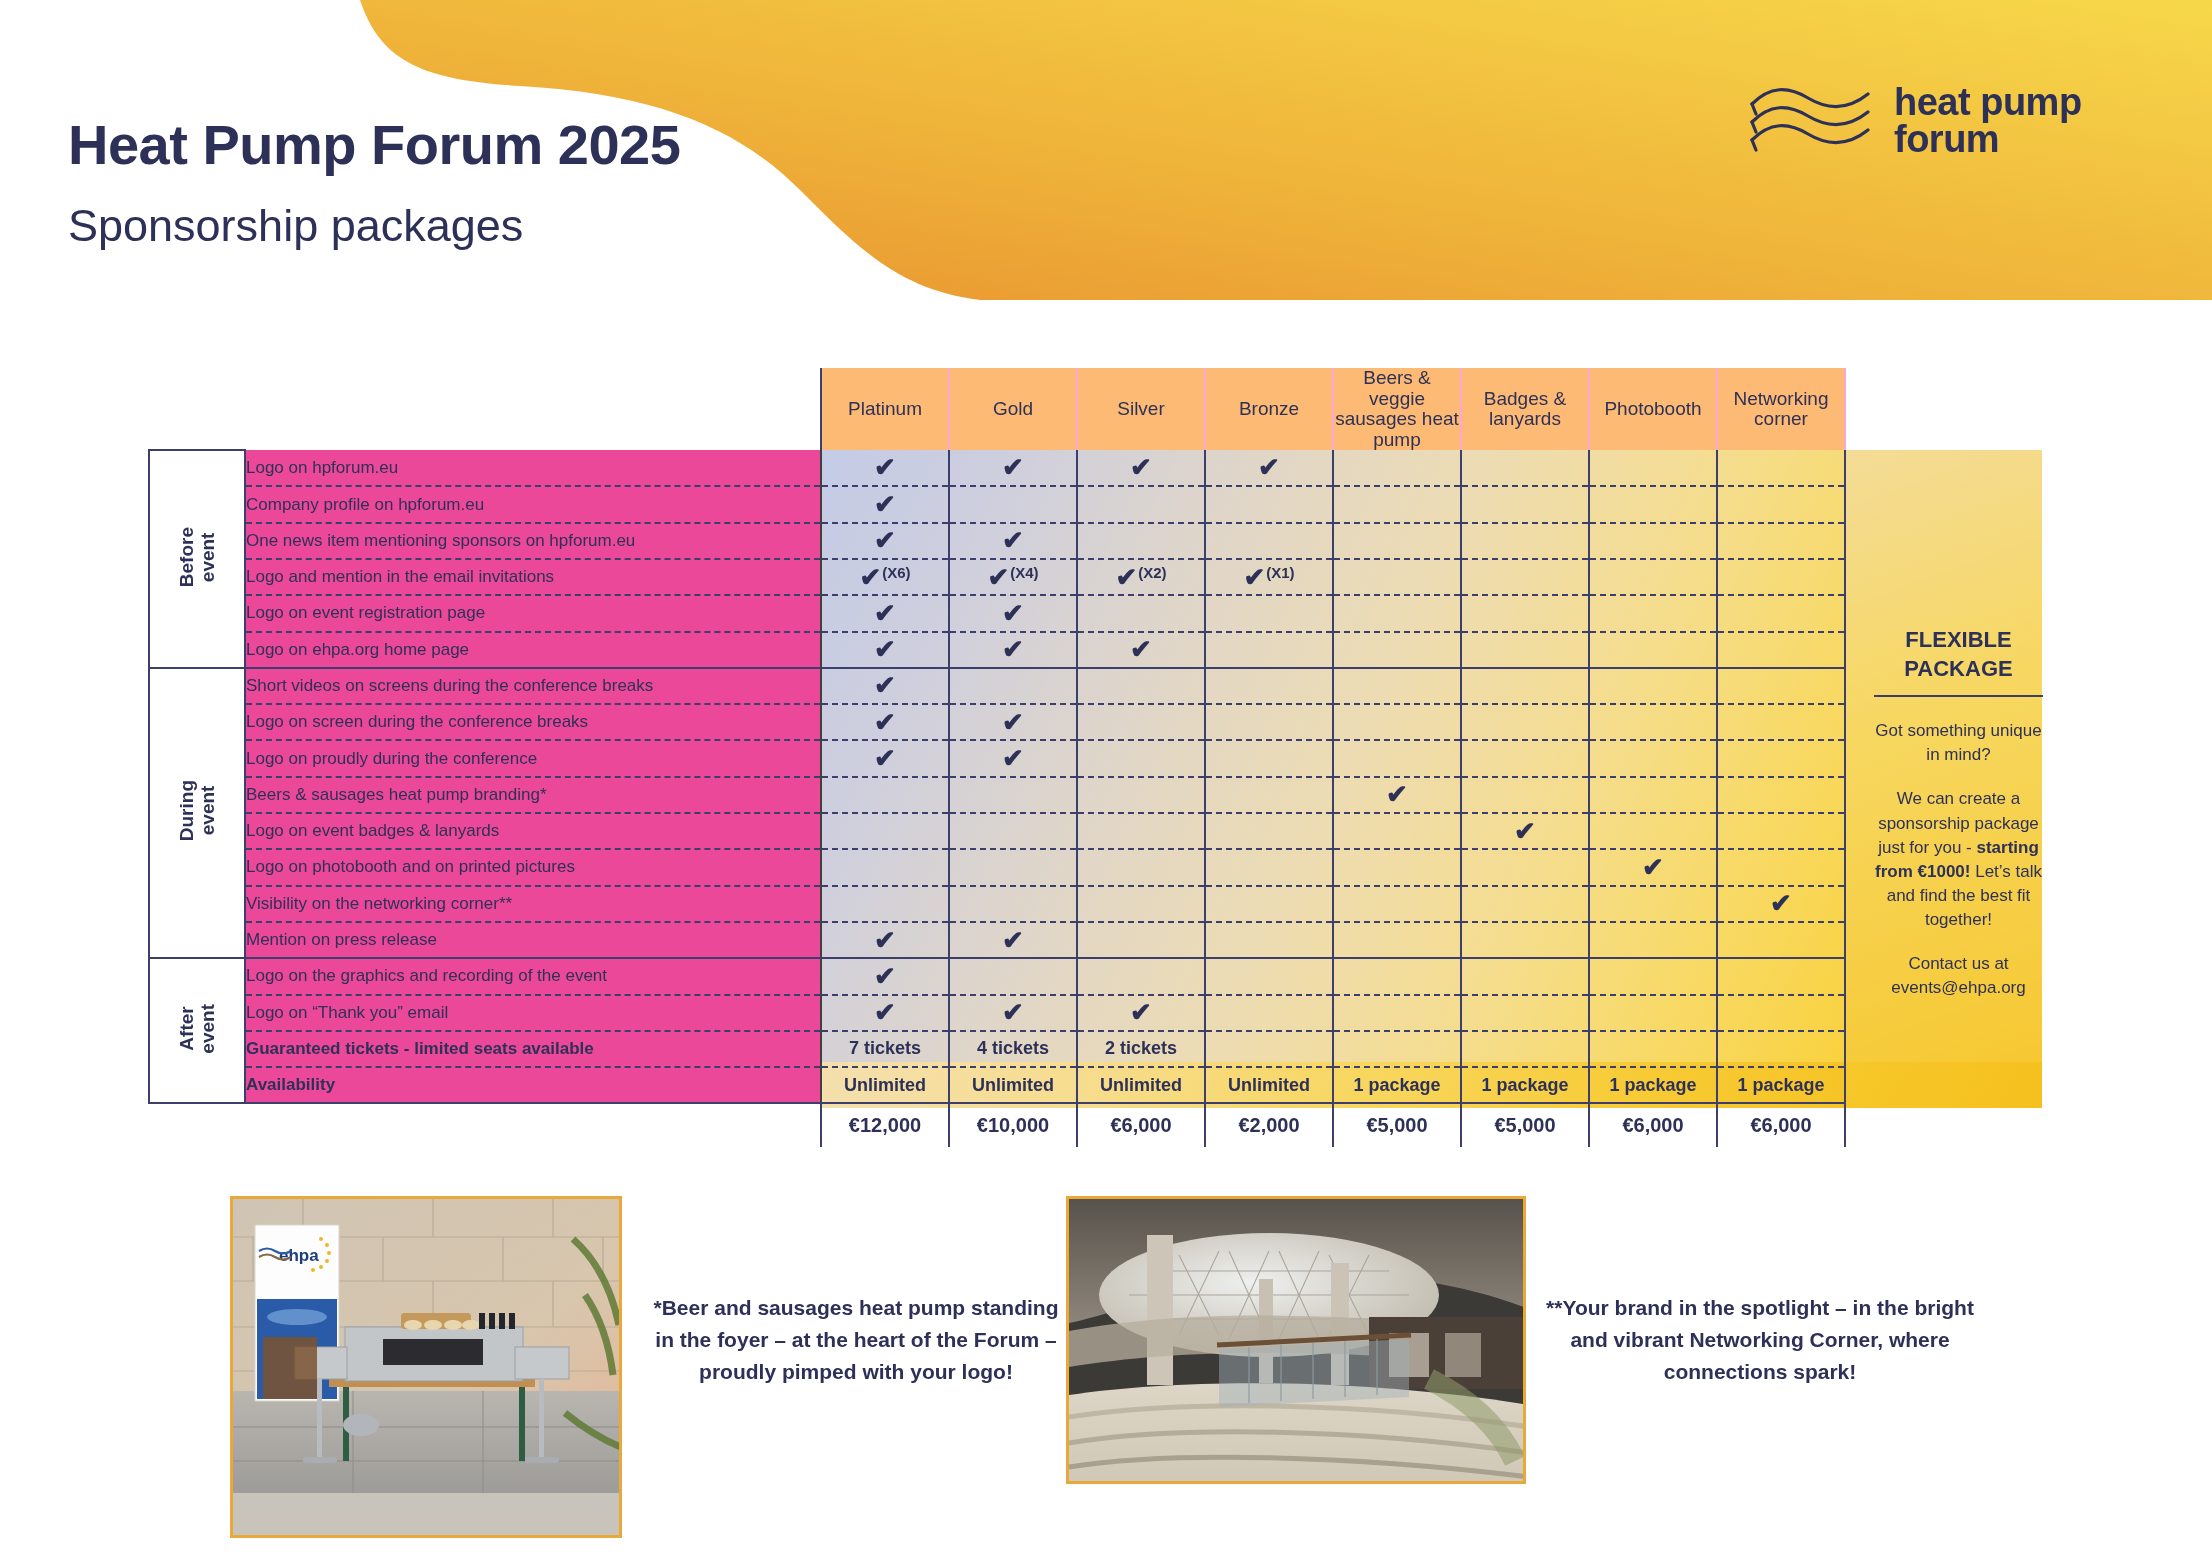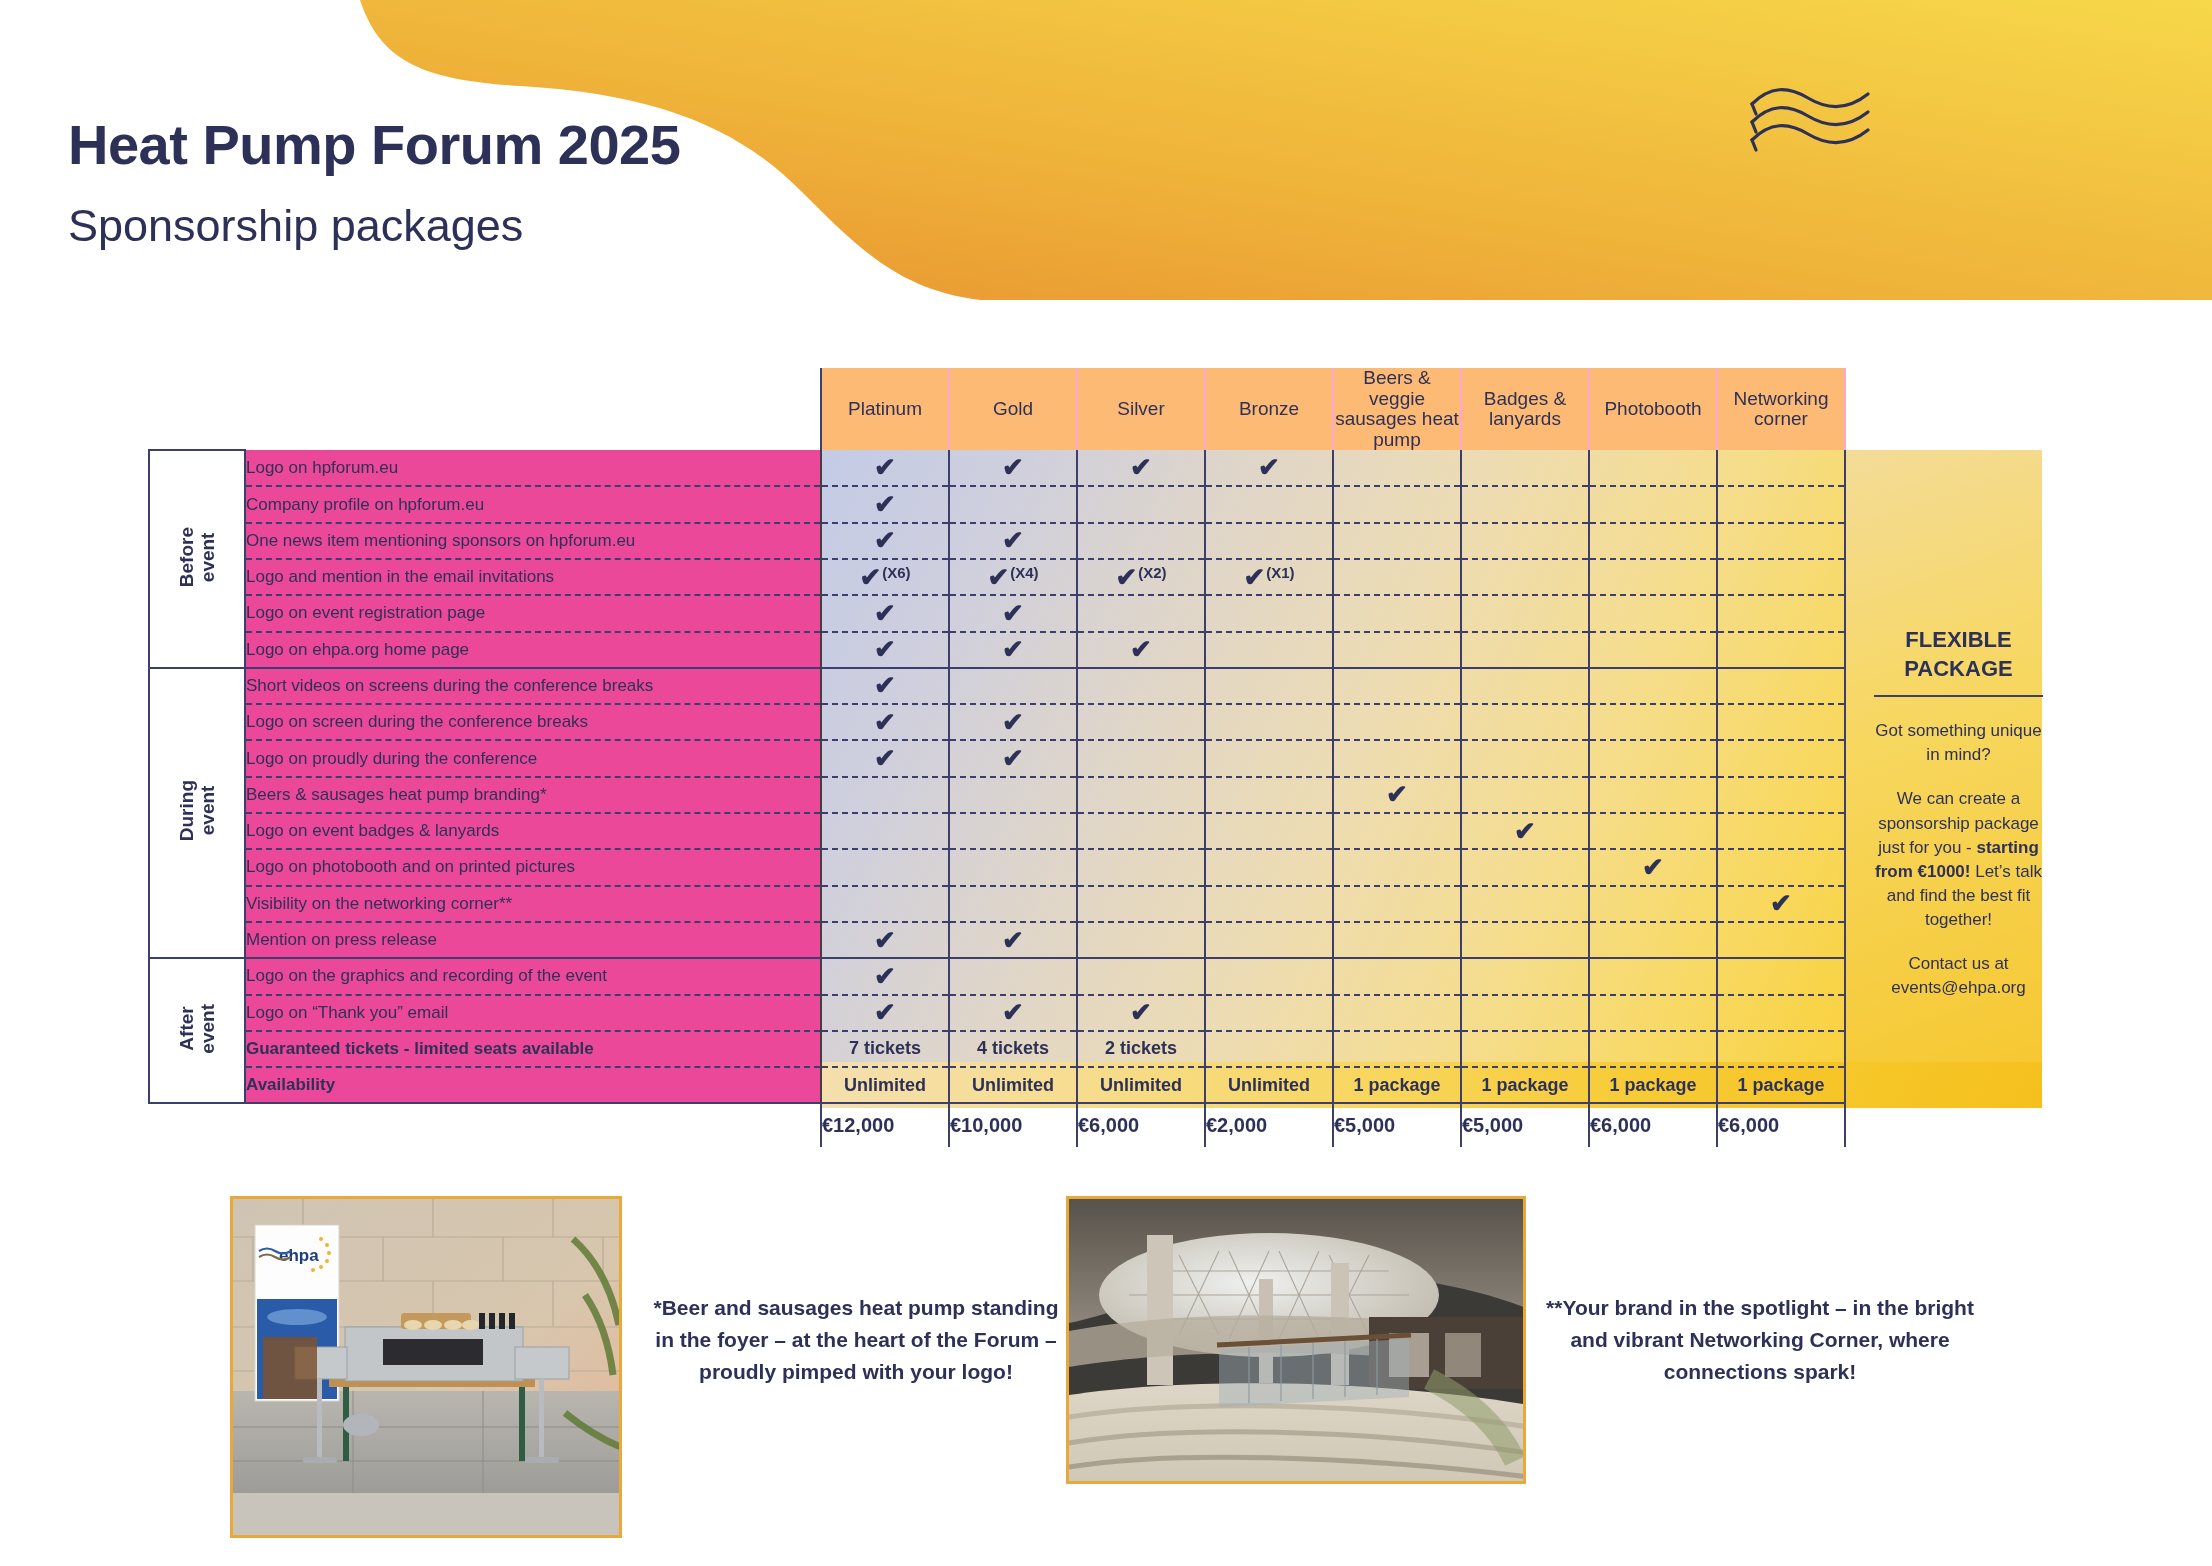--- a/index.html
+++ b/index.html
@@ -92,21 +92,21 @@
     padding:0;
   }
   #flex-inner { padding:92px 22px 0 22px; }
   #flex-title { font-size:22px; font-weight:bold; line-height:1.32; }
   #flex-rule { height:0; border-top:2px solid #3c3f6b; margin:12px 6px 22px 6px; }
   .flex-p { font-size:17px; line-height:1.42; margin:0 0 20px 0; }
   .flex-p b { font-weight:bold; }
 
   
   .price-cell {
-    height:44px; font-size:20px; font-weight:bold;
+    height:44px; text-align:center; font-size:20px; font-weight:bold;
     color:#2e3157; border-left:2px solid #3c3f6b; border-right:2px solid #3c3f6b;
   }
   .price-blank { border:none; background:transparent; }
 
   
   #grid-gradient {
     position:absolute; left:672px; top:68px;
     width:1024px; height:626px;
     background:linear-gradient(115deg,#c3cbe6 0%,#cfcfdd 16%,#e0d6c8 34%,#eddcb2 52%,#f5dd8e 70%,#f8d964 86%,#f9d23f 100%);
     z-index:0;
@@ -166,20 +166,24 @@
   <svg id="logo-wave" viewBox="0 0 128 74">
     <g fill="none" stroke="#2e3157" stroke-width="3.2" stroke-linecap="round">
       <path d="M4 20 C 22 2, 40 2, 60 14 C 80 26, 100 26, 120 10"></path>
       <path d="M4 20 L 8 30"></path>
       <path d="M4 38 C 22 20, 40 20, 60 32 C 80 44, 100 44, 120 28"></path>
       <path d="M4 38 L 8 48"></path>
       <path d="M4 56 C 22 38, 40 38, 60 50 C 80 62, 100 62, 120 46"></path>
       <path d="M4 56 L 8 66"></path>
     </g>
   </svg>
+  <div id="logo-text">
+    <div>heat pump</div>
+    <div>forum</div>
+  </div>
 </div>
 
 <div id="table-wrap">
   <div id="grid-gradient"></div>
   <div id="flex-gradient"></div>
   <div id="price-gradient"></div>
   <div id="price-flex-gradient"></div>
 
   <table class="pkg">
     <colgroup id="cols">

